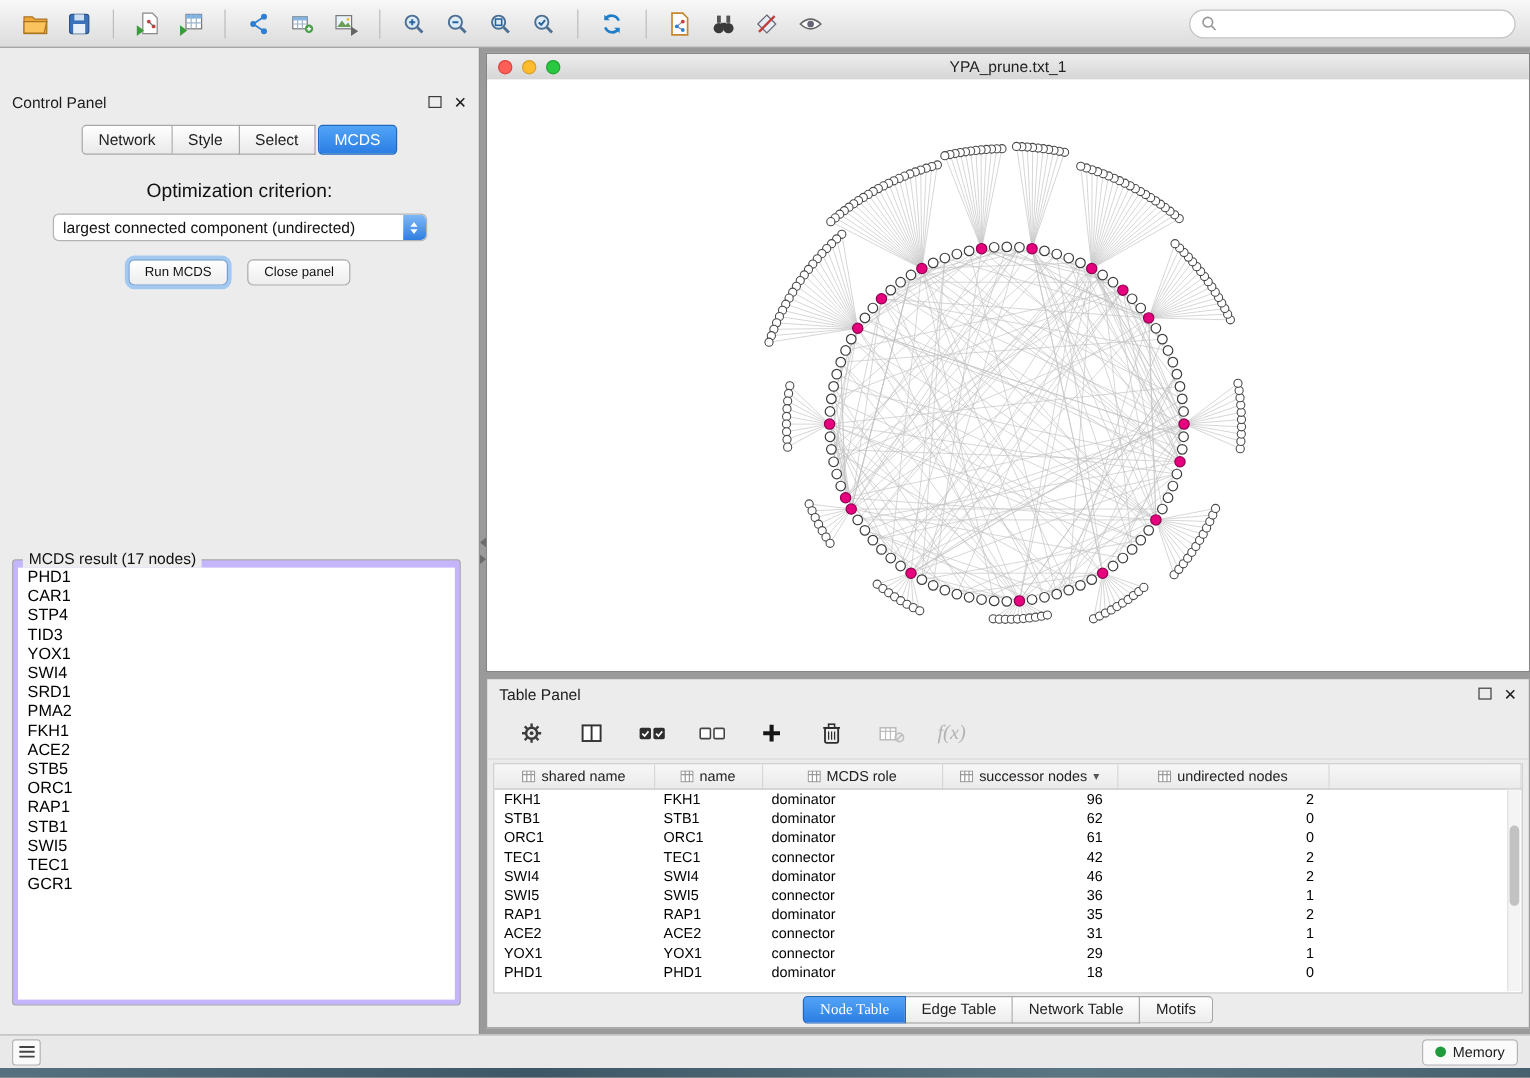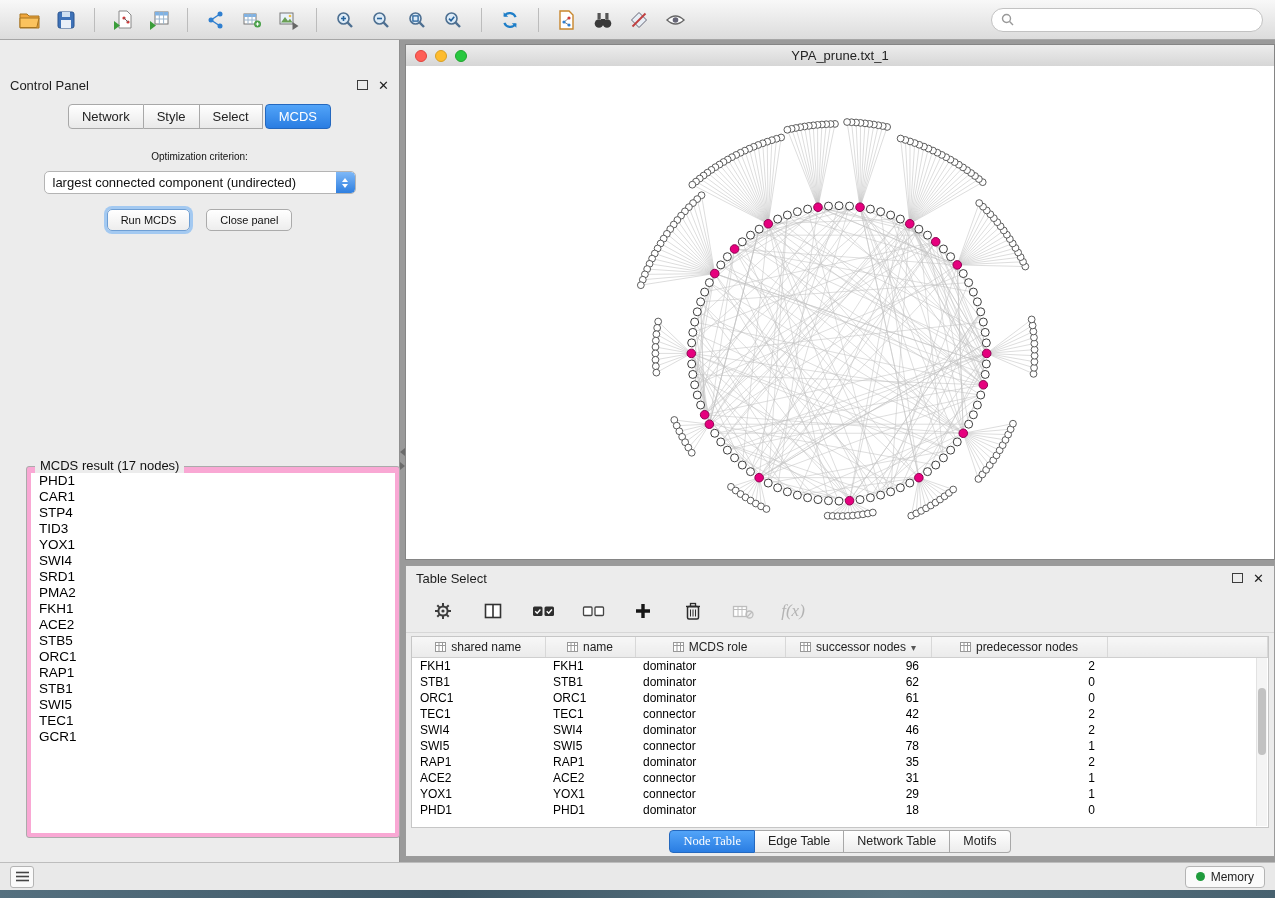--- a/index.html
+++ b/index.html
@@ -23,35 +23,35 @@
   .panel-header{height:26px;display:flex;align-items:center;padding:0 10px;font-size:13px;color:#1d1d1d;margin-top:32px;}
   .panel-header .spacer{flex:1;}
   .win-float{width:9px;height:8px;border:1.5px solid #3c3c3c;display:inline-block;margin-right:10px;}
   .win-close{font-size:13px;color:#1d1d1d;font-weight:bold;line-height:1;}
   .cp-tabs{display:flex;justify-content:center;margin-top:6px;}
   .cp-tab{font-size:13px;padding:4px 13px;background:linear-gradient(#ffffff,#e9e9e9);
     border:1px solid #a8a8a8;border-left:none;color:#222;}
   .cp-tab:first-child{border-left:1px solid #a8a8a8;border-radius:4px 0 0 4px;}
   .cp-tab.active{background:linear-gradient(#52a4f8,#2a7de2);color:#fff;border:1px solid #2468be;
     border-radius:4px;margin-left:2px;}
-  .opt-label{text-align:center;font-size:10px;margin-top:22px;color:#111;}
+  .opt-label{text-align:center;font-size:16px;margin-top:22px;color:#111;}
   .criterion{margin:9px auto 0;width:312px;height:23px;background:#fff;border:1px solid #b4b4b4;
     border-radius:5px;display:flex;align-items:center;box-sizing:border-box;overflow:hidden;}
   .criterion .val{flex:1;font-size:13px;padding-left:8px;color:#111;white-space:nowrap;}
   .criterion .stepper{width:19px;height:100%;background:linear-gradient(#7eb8f7,#2f7fe0);
     display:flex;flex-direction:column;align-items:center;justify-content:center;gap:2px;border-radius:0 4px 4px 0;}
   .criterion .stepper i{width:0;height:0;border-left:3.5px solid transparent;border-right:3.5px solid transparent;}
   .criterion .stepper i.up{border-bottom:4px solid #fff;}
   .criterion .stepper i.dn{border-top:4px solid #fff;}
   .cp-buttons{display:flex;justify-content:center;gap:16px;margin-top:15px;}
   .btn{font-size:11px;padding:4px 13px;background:linear-gradient(#ffffff,#ededed);
     border:1px solid #ababab;border-radius:5px;color:#111;}
   .btn.focused{box-shadow:0 0 0 3px #a3c9f1;border-color:#6f9fd4;}
   .mcds-fieldset{position:absolute;left:10px;top:426px;width:374px;height:372px;border:1px solid #ababab;
-    border-radius:3px;background:#f9a8d4;box-sizing:border-box;margin-left:16px;}
+    border-radius:3px;background:#c4b5fd;box-sizing:border-box;}
   .mcds-legend{position:absolute;top:-9px;left:8px;background:#ececec;padding:0 5px;font-size:13px;color:#111;}
   .mcds-list{position:absolute;inset:6px 4px 4px 4px;overflow:hidden;background:#fff;}
   .mcds-item{font-size:13.5px;line-height:16px;padding-left:8px;color:#000;}
 
   
   .v-split-handle{position:absolute;left:399px;top:448px;width:6px;height:22px;display:flex;
     flex-direction:column;justify-content:space-between;align-items:center;}
   .v-split-handle i{width:0;height:0;border-top:4px solid transparent;border-bottom:4px solid transparent;}
   .v-split-handle .l{border-right:5px solid #6b6b6b;}
   .v-split-handle .r{border-left:5px solid #6b6b6b;}
@@ -939,21 +939,21 @@
             <circle cx="328.348196384391" cy="183.34819638439097" r="4.3"></circle>
             <circle cx="529.9193886239023" cy="176.14906299556978" r="4.3"></circle>
             <circle cx="577.6177361637316" cy="319.45966285384065" r="4.3"></circle>
           </g>
         </svg>
     </div>
   </div>
 
   <div class="table-panel">
     <div class="tp-header">
-      <span>Table Select</span>
+      <span>Table Panel</span>
       <span class="spacer" style="flex:1;"></span>
       <span class="win-float"></span>
       <span class="win-close">✕</span>
     </div>
     <div class="tp-toolbar">
       <div class="tp-tool">
         <svg width="20" height="20" viewBox="0 0 20 20">
             <g stroke="#3c3c3c" stroke-width="2">
               <line x1="10" y1="2" x2="10" y2="5"></line>
               <line x1="10" y1="15" x2="10" y2="18"></line>
@@ -1073,21 +1073,21 @@
                 </span>
               </th>
             <th>
                 <span class="th-inner">
               <svg width="11" height="10" viewBox="0 0 11 10">
                     <rect x="0.5" y="0.5" width="10" height="9" fill="#fff" stroke="#999"></rect>
                     <line x1="0.5" y1="3.5" x2="10.5" y2="3.5" stroke="#999"></line>
                     <line x1="4" y1="0.5" x2="4" y2="9.5" stroke="#999"></line>
                     <line x1="7.5" y1="0.5" x2="7.5" y2="9.5" stroke="#999"></line>
                   </svg>
-              <span>predecessor nodes</span>
+              <span>undirected nodes</span>
                 </span>
               </th>
             <th></th>
           </tr>
         </thead>
         <tbody>
             <tr>
               <td>FKH1</td>
               <td>FKH1</td>
               <td>dominator</td>
@@ -1124,21 +1124,21 @@
               <td>SWI4</td>
               <td>dominator</td>
               <td class="num">46</td>
               <td class="num">2</td>
               <td></td>
             </tr>
             <tr>
               <td>SWI5</td>
               <td>SWI5</td>
               <td>connector</td>
-              <td class="num">78</td>
+              <td class="num">36</td>
               <td class="num">1</td>
               <td></td>
             </tr>
             <tr>
               <td>RAP1</td>
               <td>RAP1</td>
               <td>dominator</td>
               <td class="num">35</td>
               <td class="num">2</td>
               <td></td>

